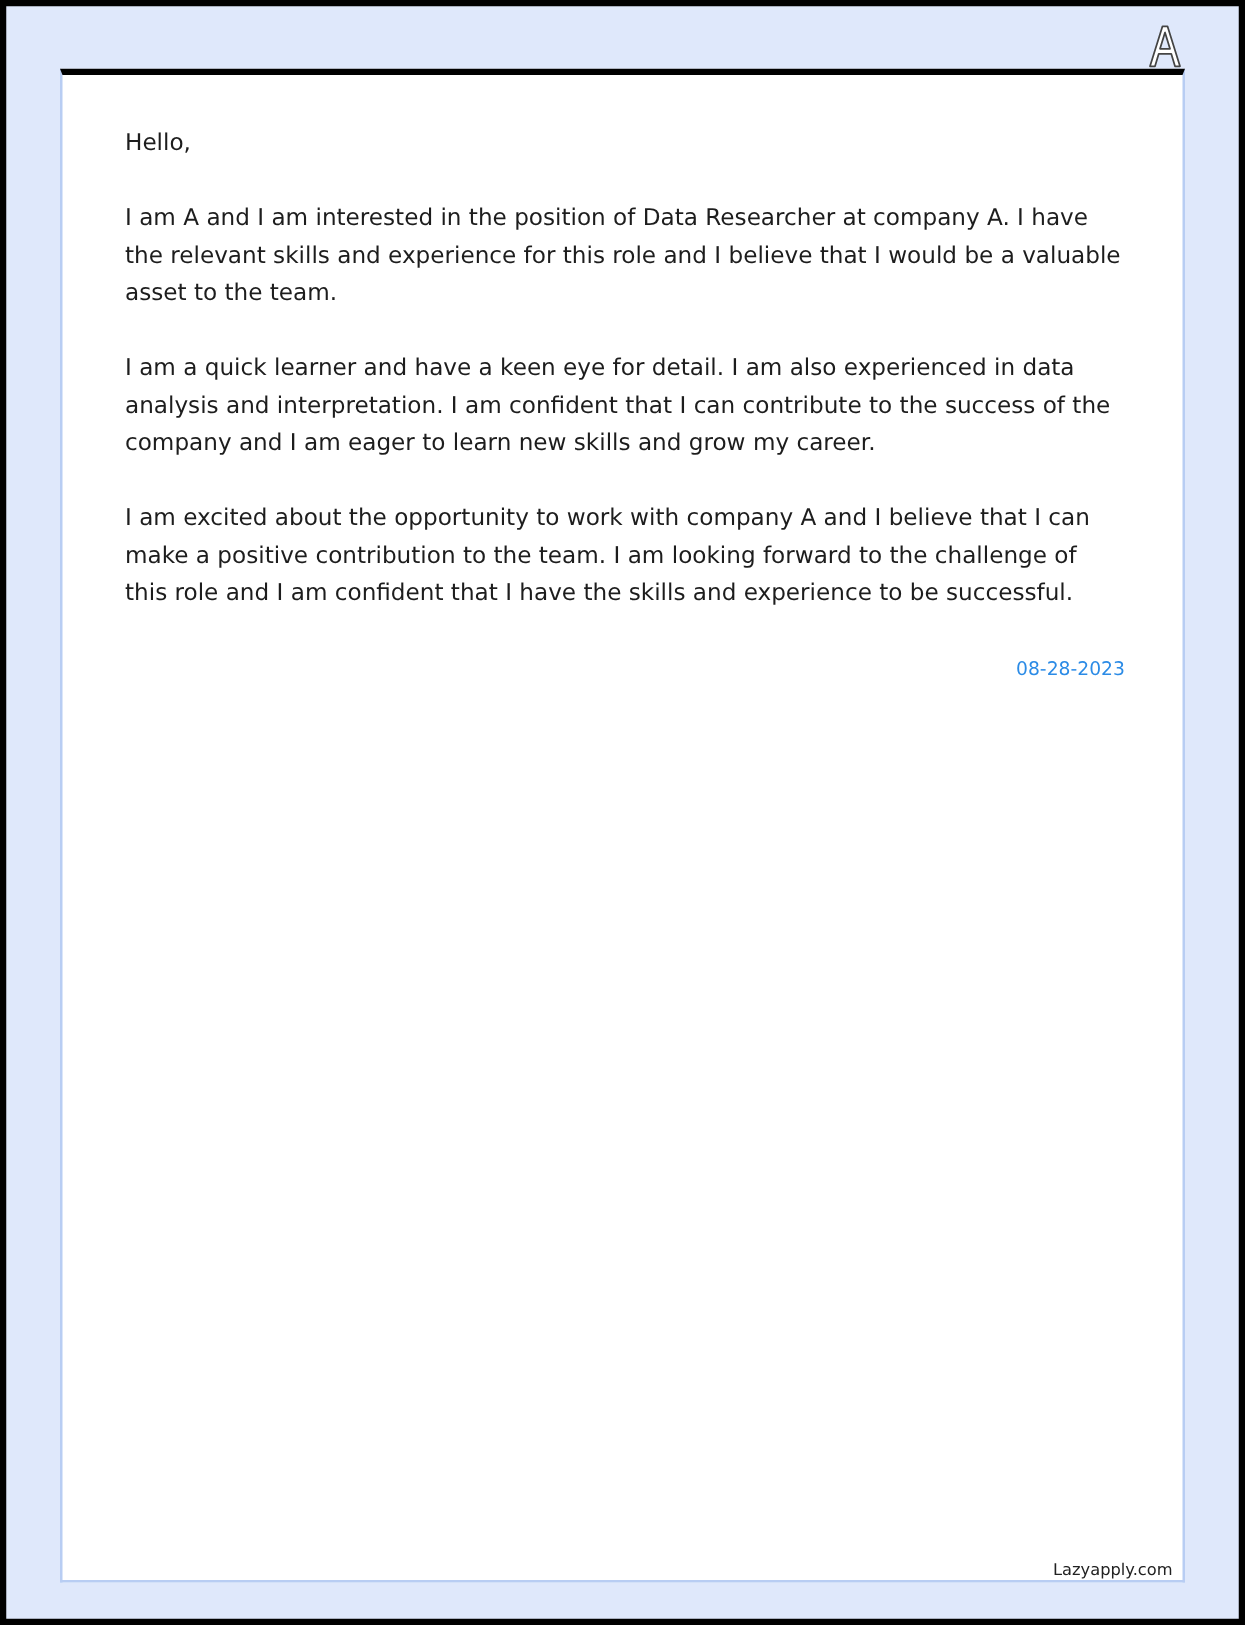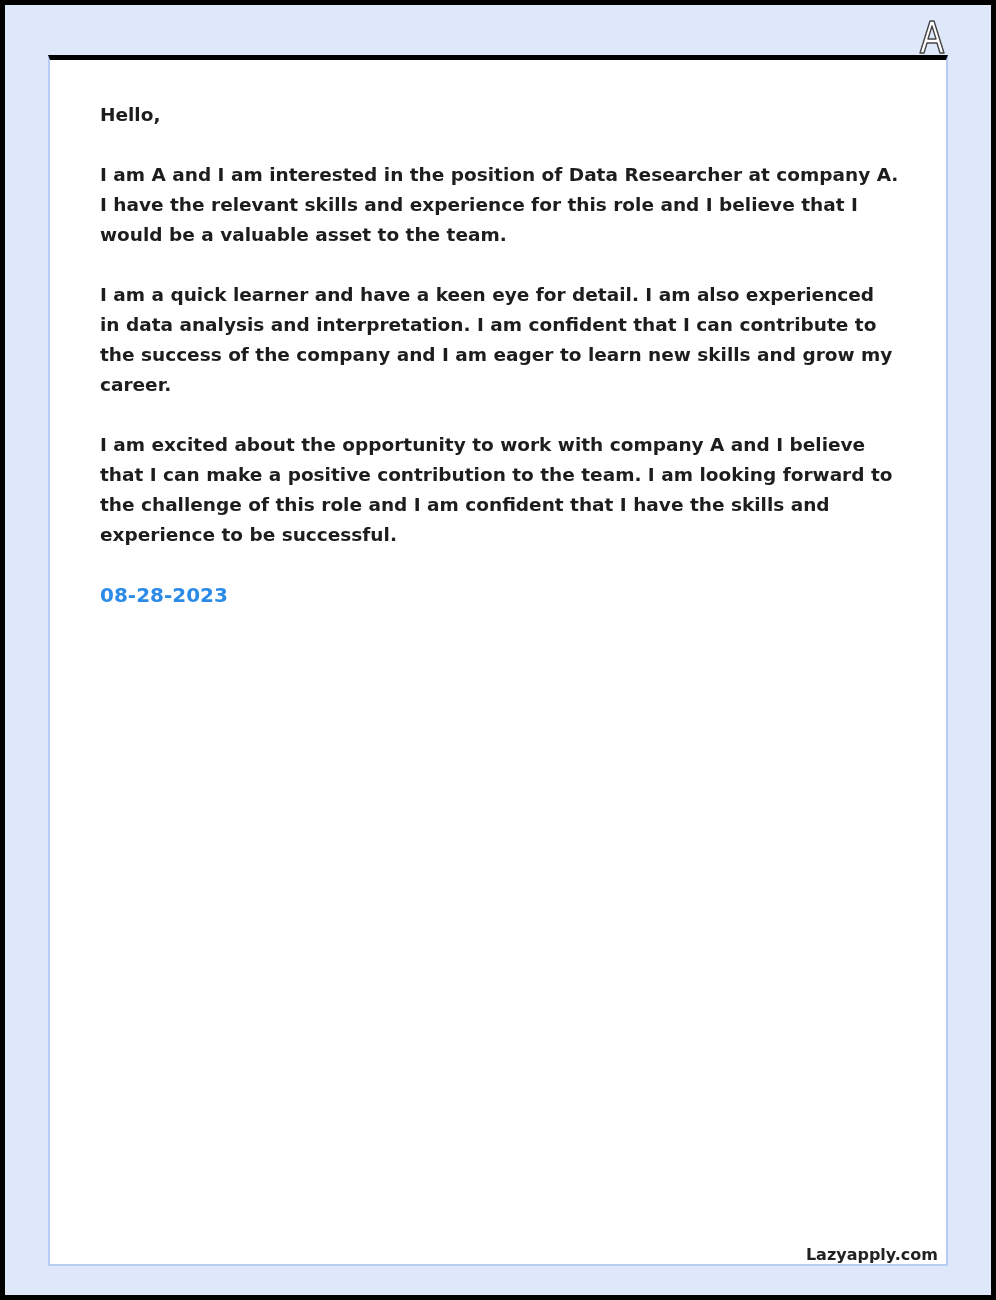--- a/index.html
+++ b/index.html
@@ -8,31 +8,31 @@
     border: 5px solid #000; border-top-width: 5px; border-bottom-width: 5px;
     background: #dfe8fb; position: relative; overflow: hidden;
     font-family: "DejaVu Sans", sans-serif;
   }
   .logo {
     position: absolute; left: 912px; top: 12px; width: 30px; height: 40px;
   }
   .card {
     position: absolute; left: 43px; top: 50px; width: 900px; height: 1211px;
     box-sizing: border-box; background: #fff;
-    border: 2px solid #b8cdf3; border-top: 5px solid #000; font-weight: bold;
+    border: 2px solid #b8cdf3; border-top: 5px solid #000;
   }
   .letter {
     position: absolute; left: 50px; top: 40px; width: 800px;
     font-size: 18.5px; line-height: 30px; color: #1d1d1d;
   }
   .letter p { margin: 0 0 30px 0; }
   .letter p.last { }
-  .date { color: #2b8be6; font-size: 20px; line-height: 30px; }
+  .date { color: #2b8be6; font-size: 15px; line-height: 30px; text-align: right; }
   .footer {
-    position: absolute; right: 8px; bottom: 0px; font-size: 16px; color: #222; margin-left: 20px;
+    position: absolute; right: 8px; bottom: 0px; font-size: 13px; color: #222; margin-left: 20px;
   }
 </style>
 </head>
 <body>
 
 <div class="logo">
   <svg width="30" height="40" viewBox="0 0 30 40">
     <path d="M3 36 L13 4 L17 4 L27 36 L23 36 L20 26 L10 26 L7 36 Z M11 22 L19 22 L15 9 Z" fill="#fff" stroke="#444" stroke-width="1.4" stroke-linejoin="round"></path>
   </svg>
 </div>

